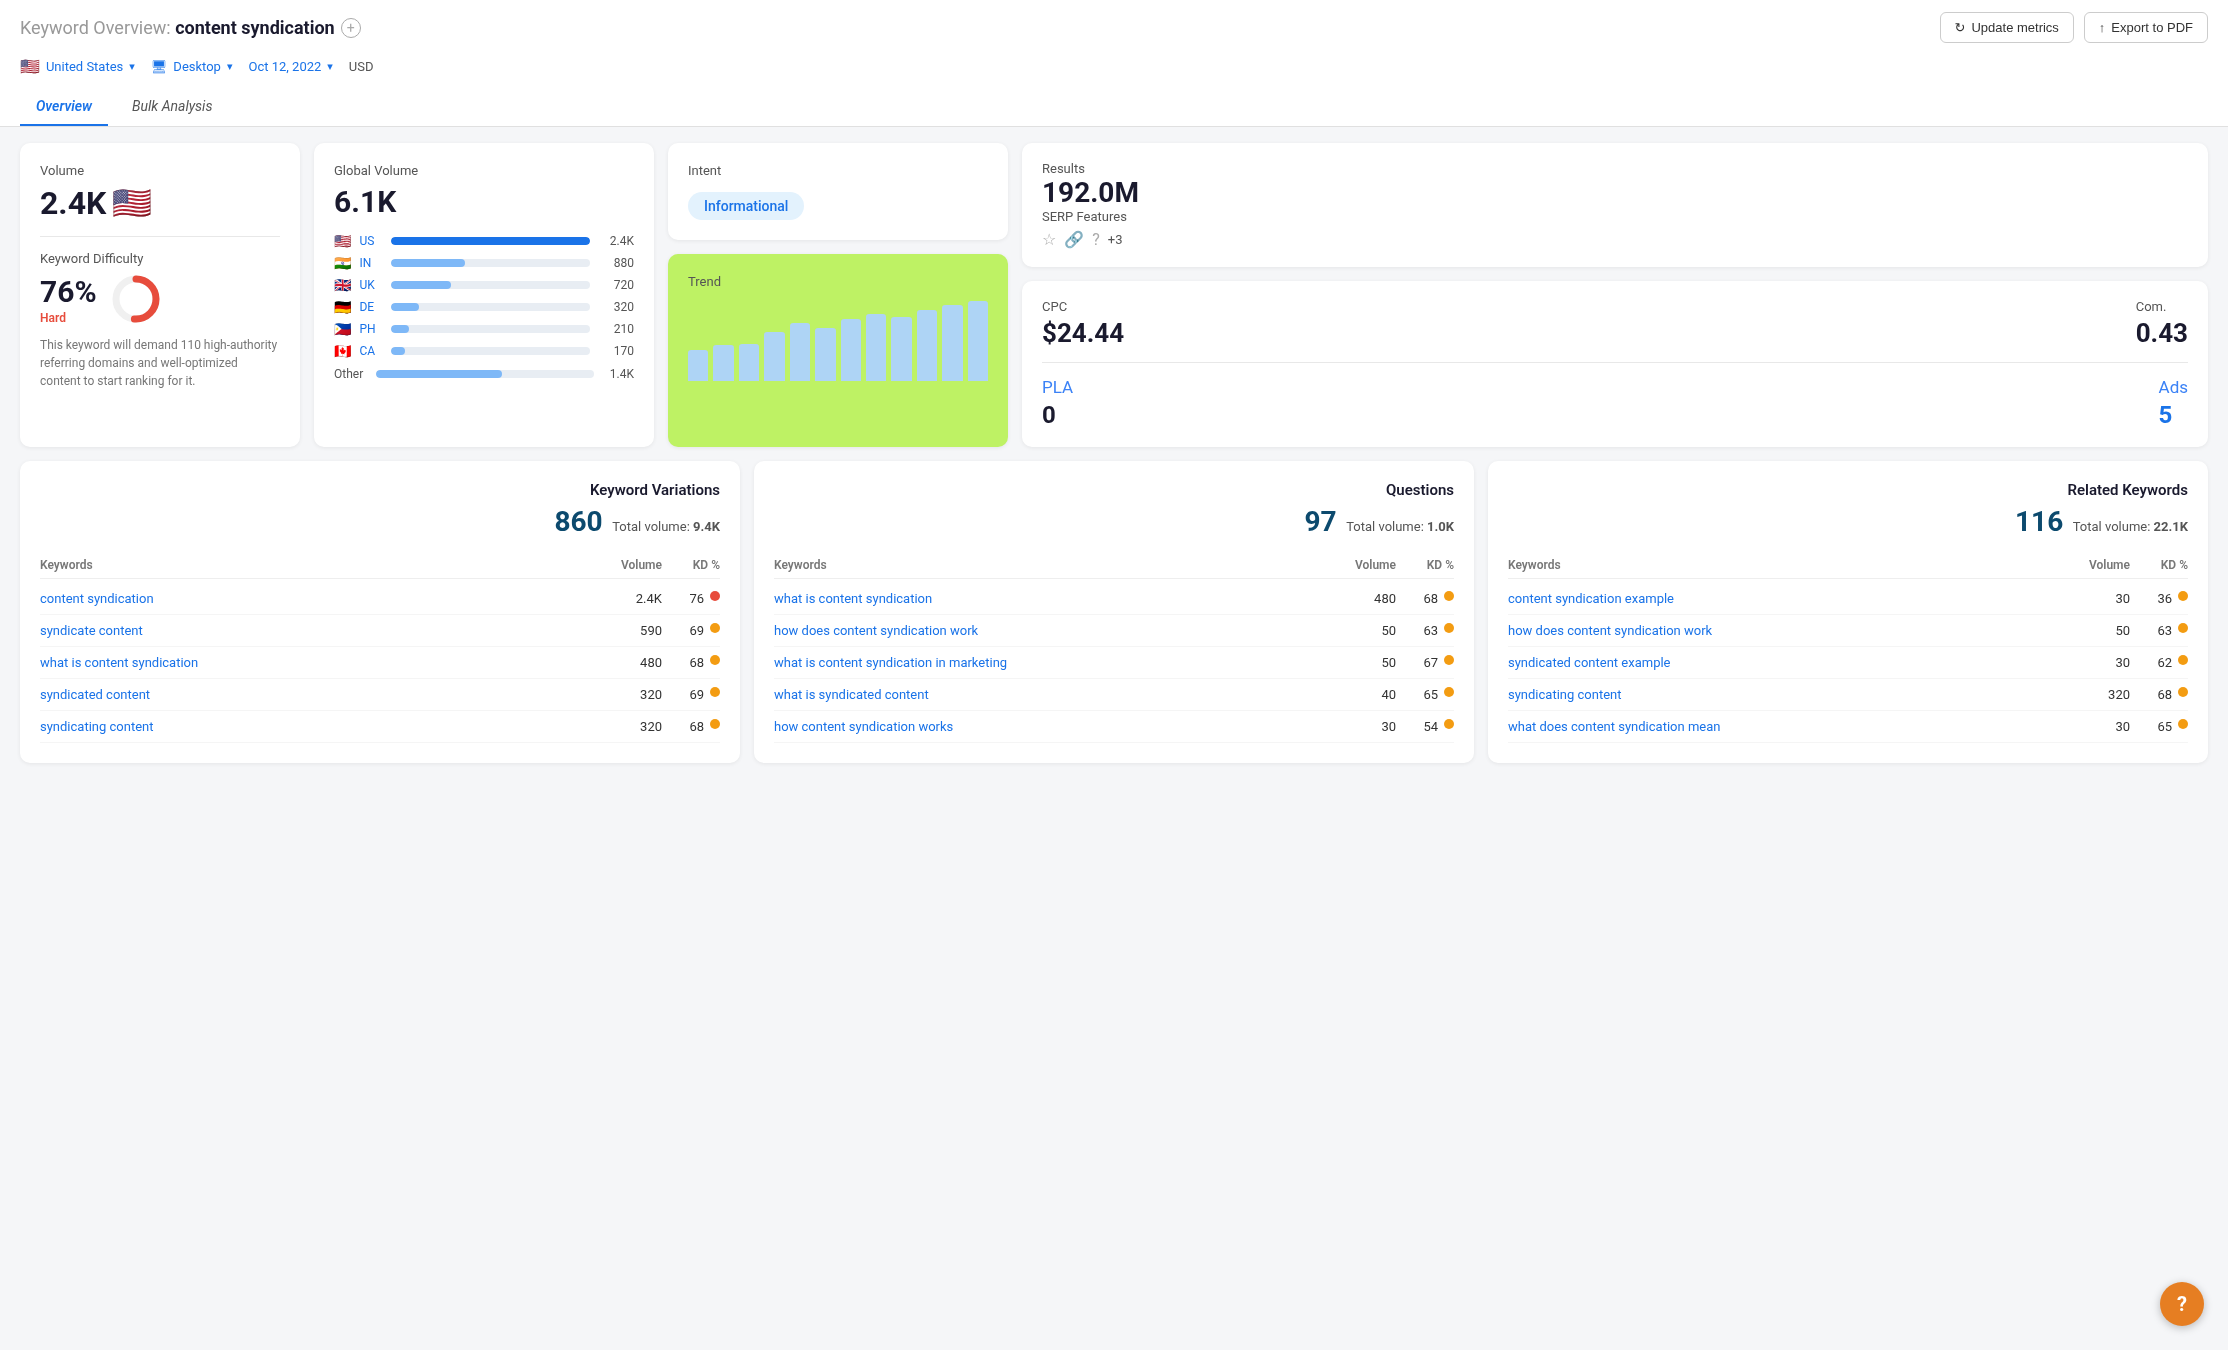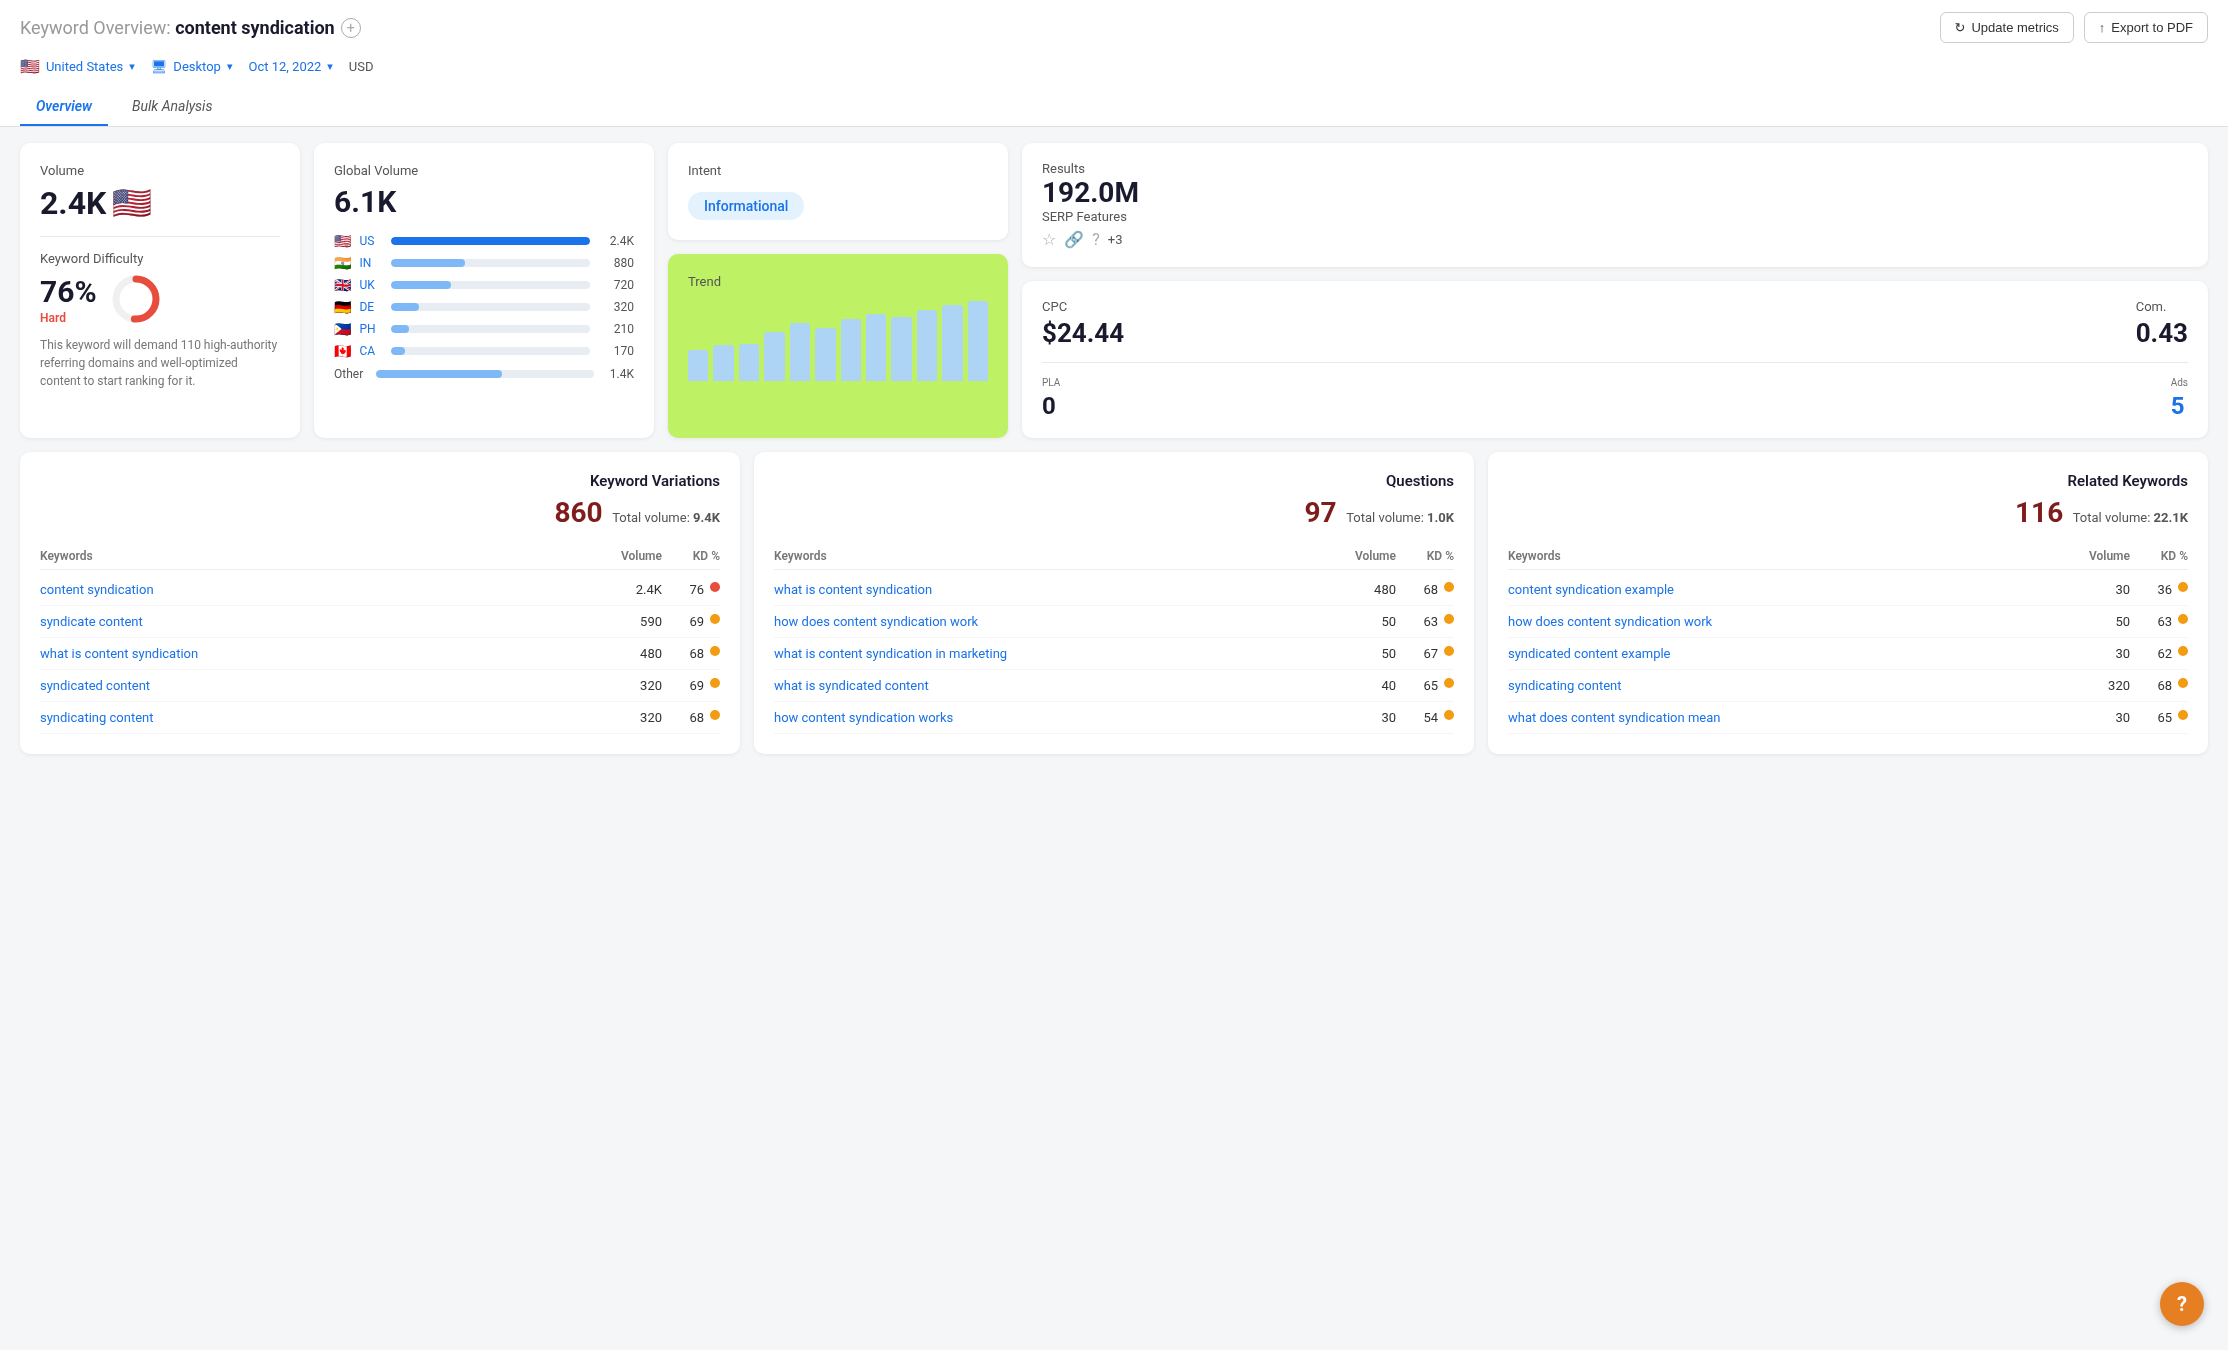--- a/index.html
+++ b/index.html
@@ -69,30 +69,30 @@
     .serp-label { font-size: 13px; color: #555; margin-bottom: 6px; }
     .serp-icons { display: flex; align-items: center; gap: 8px; margin-top: 4px; }
     .serp-icon { font-size: 16px; color: #aaa; }
     .serp-plus { color: #555; font-size: 13px; }
 
     .cpc-com-card { background: #fff; border-radius: 10px; padding: 18px 20px; box-shadow: 0 1px 4px rgba(0,0,0,0.07); }
     .cpc-row { display: flex; justify-content: space-between; margin-bottom: 14px; }
     .cpc-item .metric-label { font-size: 13px; color: #555; margin-bottom: 4px; }
     .cpc-item .metric-value { font-size: 26px; font-weight: 700; }
     .pla-ads-row { display: flex; justify-content: space-between; border-top: 1px solid #e8e8e8; padding-top: 14px; }
-    .pla-item .metric-label { font-size: 10px; color: #737373; margin-bottom: 4px; }
+    .pla-item .metric-label { font-size: 17px; color: #3b82f6; margin-bottom: 4px; }
     .pla-item .metric-value { font-size: 24px; font-weight: 700; }
     .pla-item .metric-value.blue { color: #1a73e8; }
 
     
     .bottom-row { display: grid; grid-template-columns: 1fr 1fr 1fr; gap: 14px; }
     .section-card { background: #fff; border-radius: 10px; padding: 20px; box-shadow: 0 1px 4px rgba(0,0,0,0.07); }
     .section-header { margin-bottom: 14px; text-align: right; }
     .section-title { font-size: 15px; font-weight: 600; color: #1a1a2e; margin-bottom: 6px; }
-    .section-count { font-size: 28px; font-weight: 700; color: #7f1d1d; display: inline; }
+    .section-count { font-size: 28px; font-weight: 700; color: #0c4a6e; display: inline; }
     .section-total { font-size: 13px; color: #555; margin-left: 6px; }
     .table-header { display: grid; grid-template-columns: 1fr 60px 50px; font-size: 12px; color: #777; font-weight: 600; padding: 6px 0; border-bottom: 1px solid #eee; margin-bottom: 4px; }
     .table-row-item { display: grid; grid-template-columns: 1fr 60px 50px; align-items: center; padding: 8px 0; border-bottom: 1px solid #f5f5f5; }
     .kw-link { color: #1a73e8; font-size: 13px; text-decoration: none; cursor: pointer; }
     .vol-cell { font-size: 13px; color: #333; text-align: right; padding-right: 8px; }
     .kd-cell { display: flex; align-items: flex-start; gap: 6px; justify-content: flex-end; }
     .kd-num { font-size: 13px; color: #333; }
     .kd-dot { width: 10px; height: 10px; border-radius: 50%; }
     .kd-dot.red { background: #e74c3c; }
     .kd-dot.orange { background: #f39c12; }

